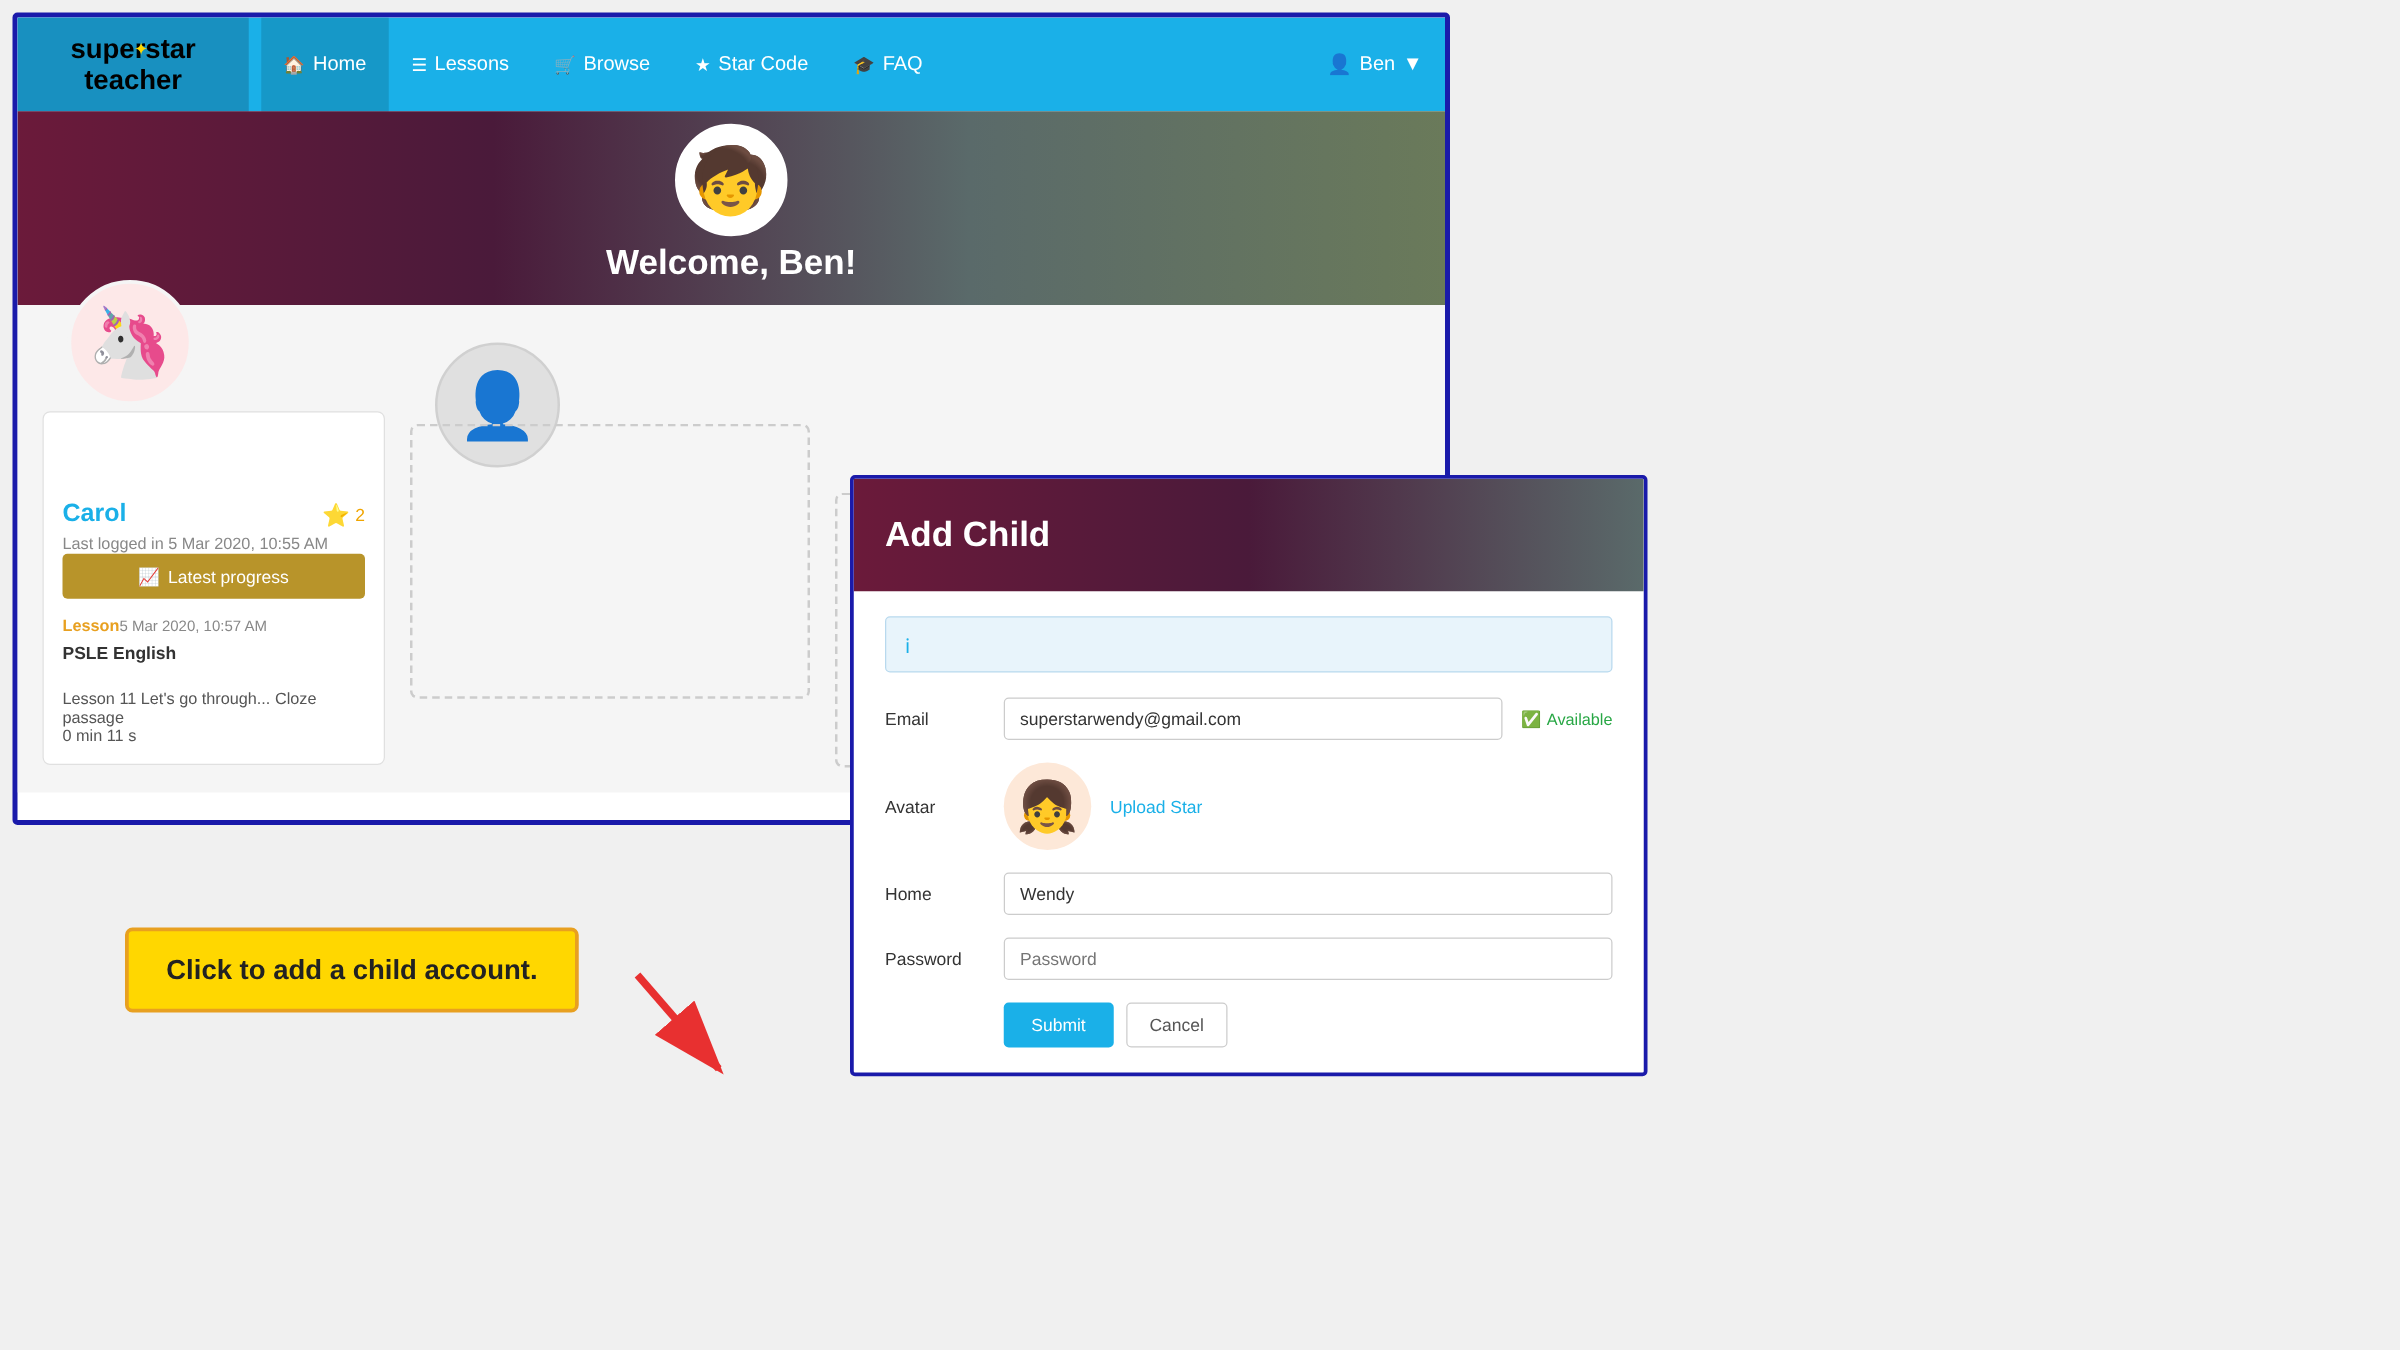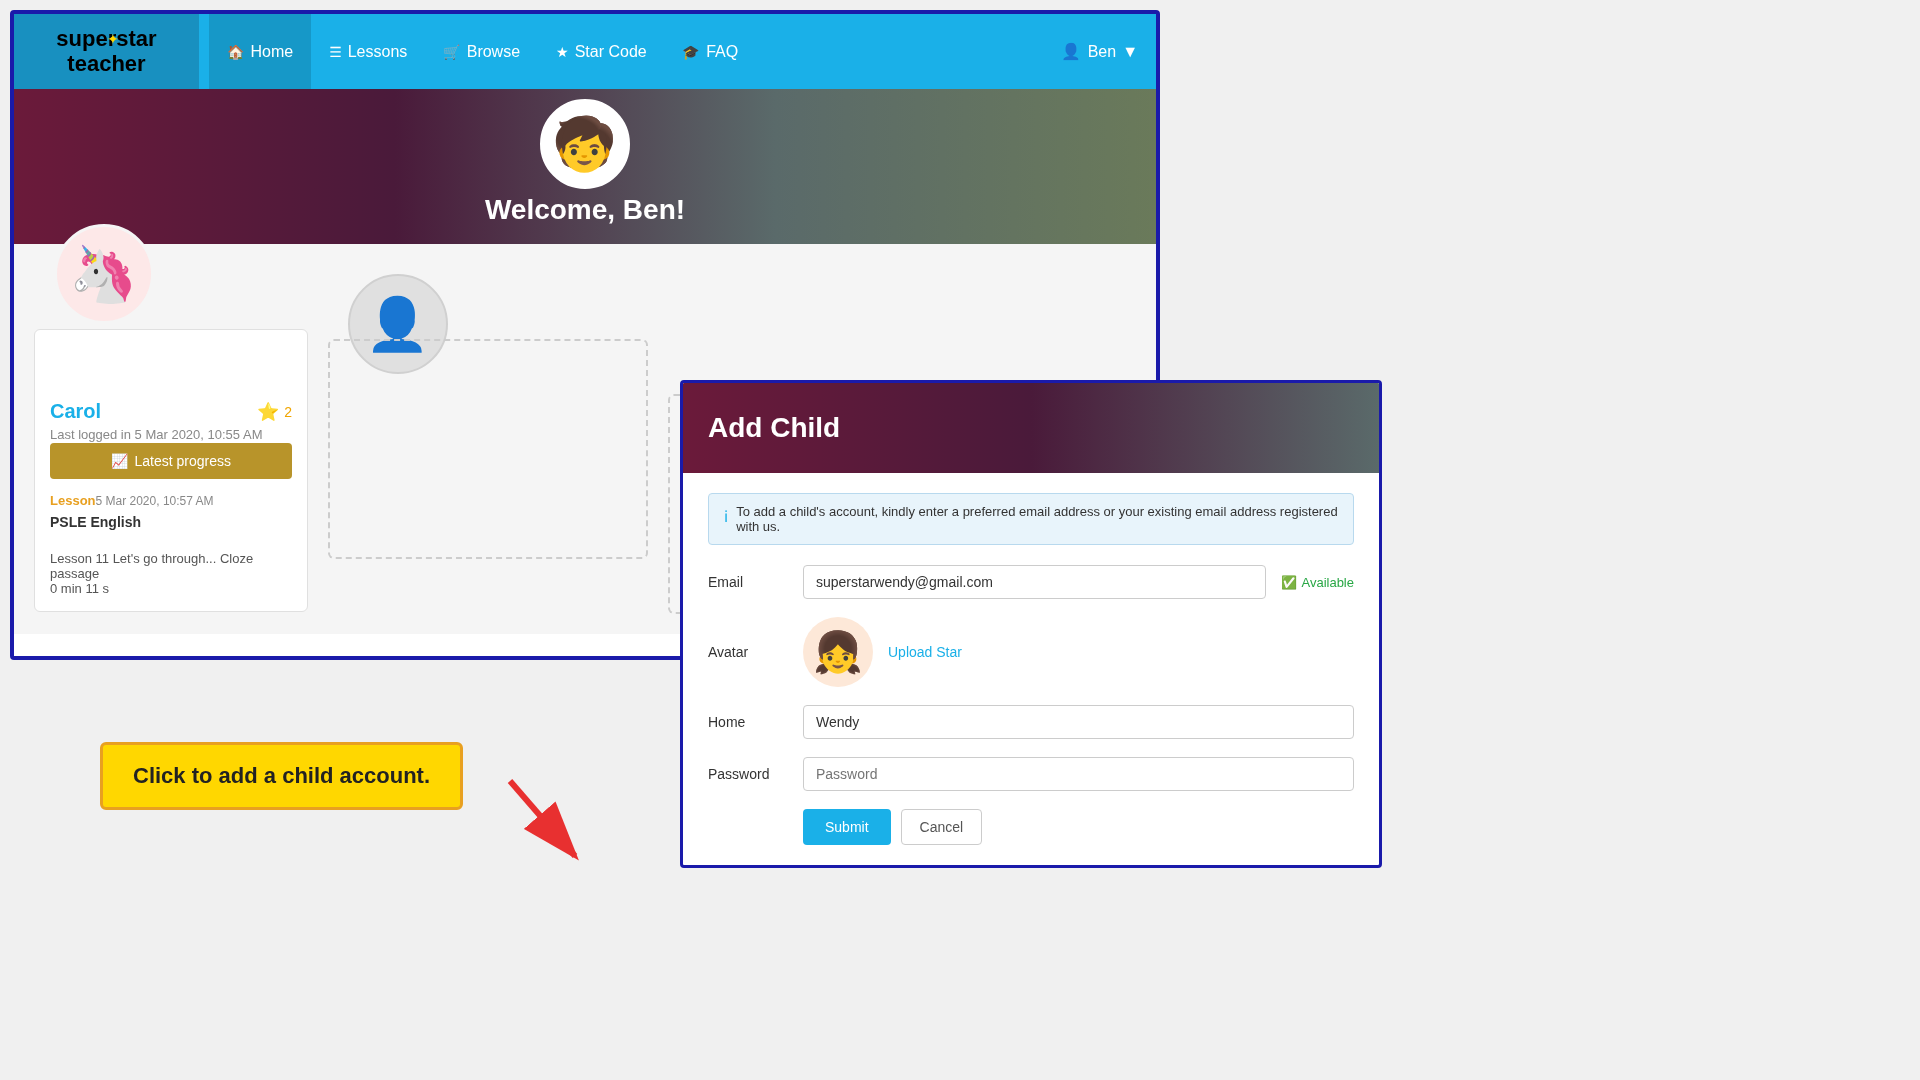--- a/index.html
+++ b/index.html
@@ -284,21 +284,21 @@
       padding-top: 0;
       position: relative;
       flex-shrink: 0;
     }
 
     
     .add-child-modal {
       position: absolute;
       top: 380px;
       left: 680px;
-      width: 702px;
+      width: 638px;
       border: 3px solid #1a1aaa;
       border-radius: 4px;
       background: white;
       overflow: hidden;
       z-index: 10;
     }
 
     .modal-header {
       background: linear-gradient(to right, #6b1a3a, #4a1a3a, #5a6a6a);
       height: 90px;
@@ -561,21 +561,20 @@
   </div>
 </div>
 
 <div class="add-child-modal">
   <div class="modal-header">
     <div class="modal-title">Add Child</div>
   </div>
   <div class="modal-body">
     <div class="info-banner">
       <span class="info-icon">ℹ</span>
-      <span>To add a child's account, kindly enter a preferred email address or your existing email address registered with us.</span>
     </div>
 
     <div class="form-row">
       <label class="form-label">Email</label>
       <input class="form-input" type="text" value="superstarwendy@gmail.com" style="">
       <span class="available-badge">
         <span>✅</span>
         <span>Available</span>
       </span>
     </div>

